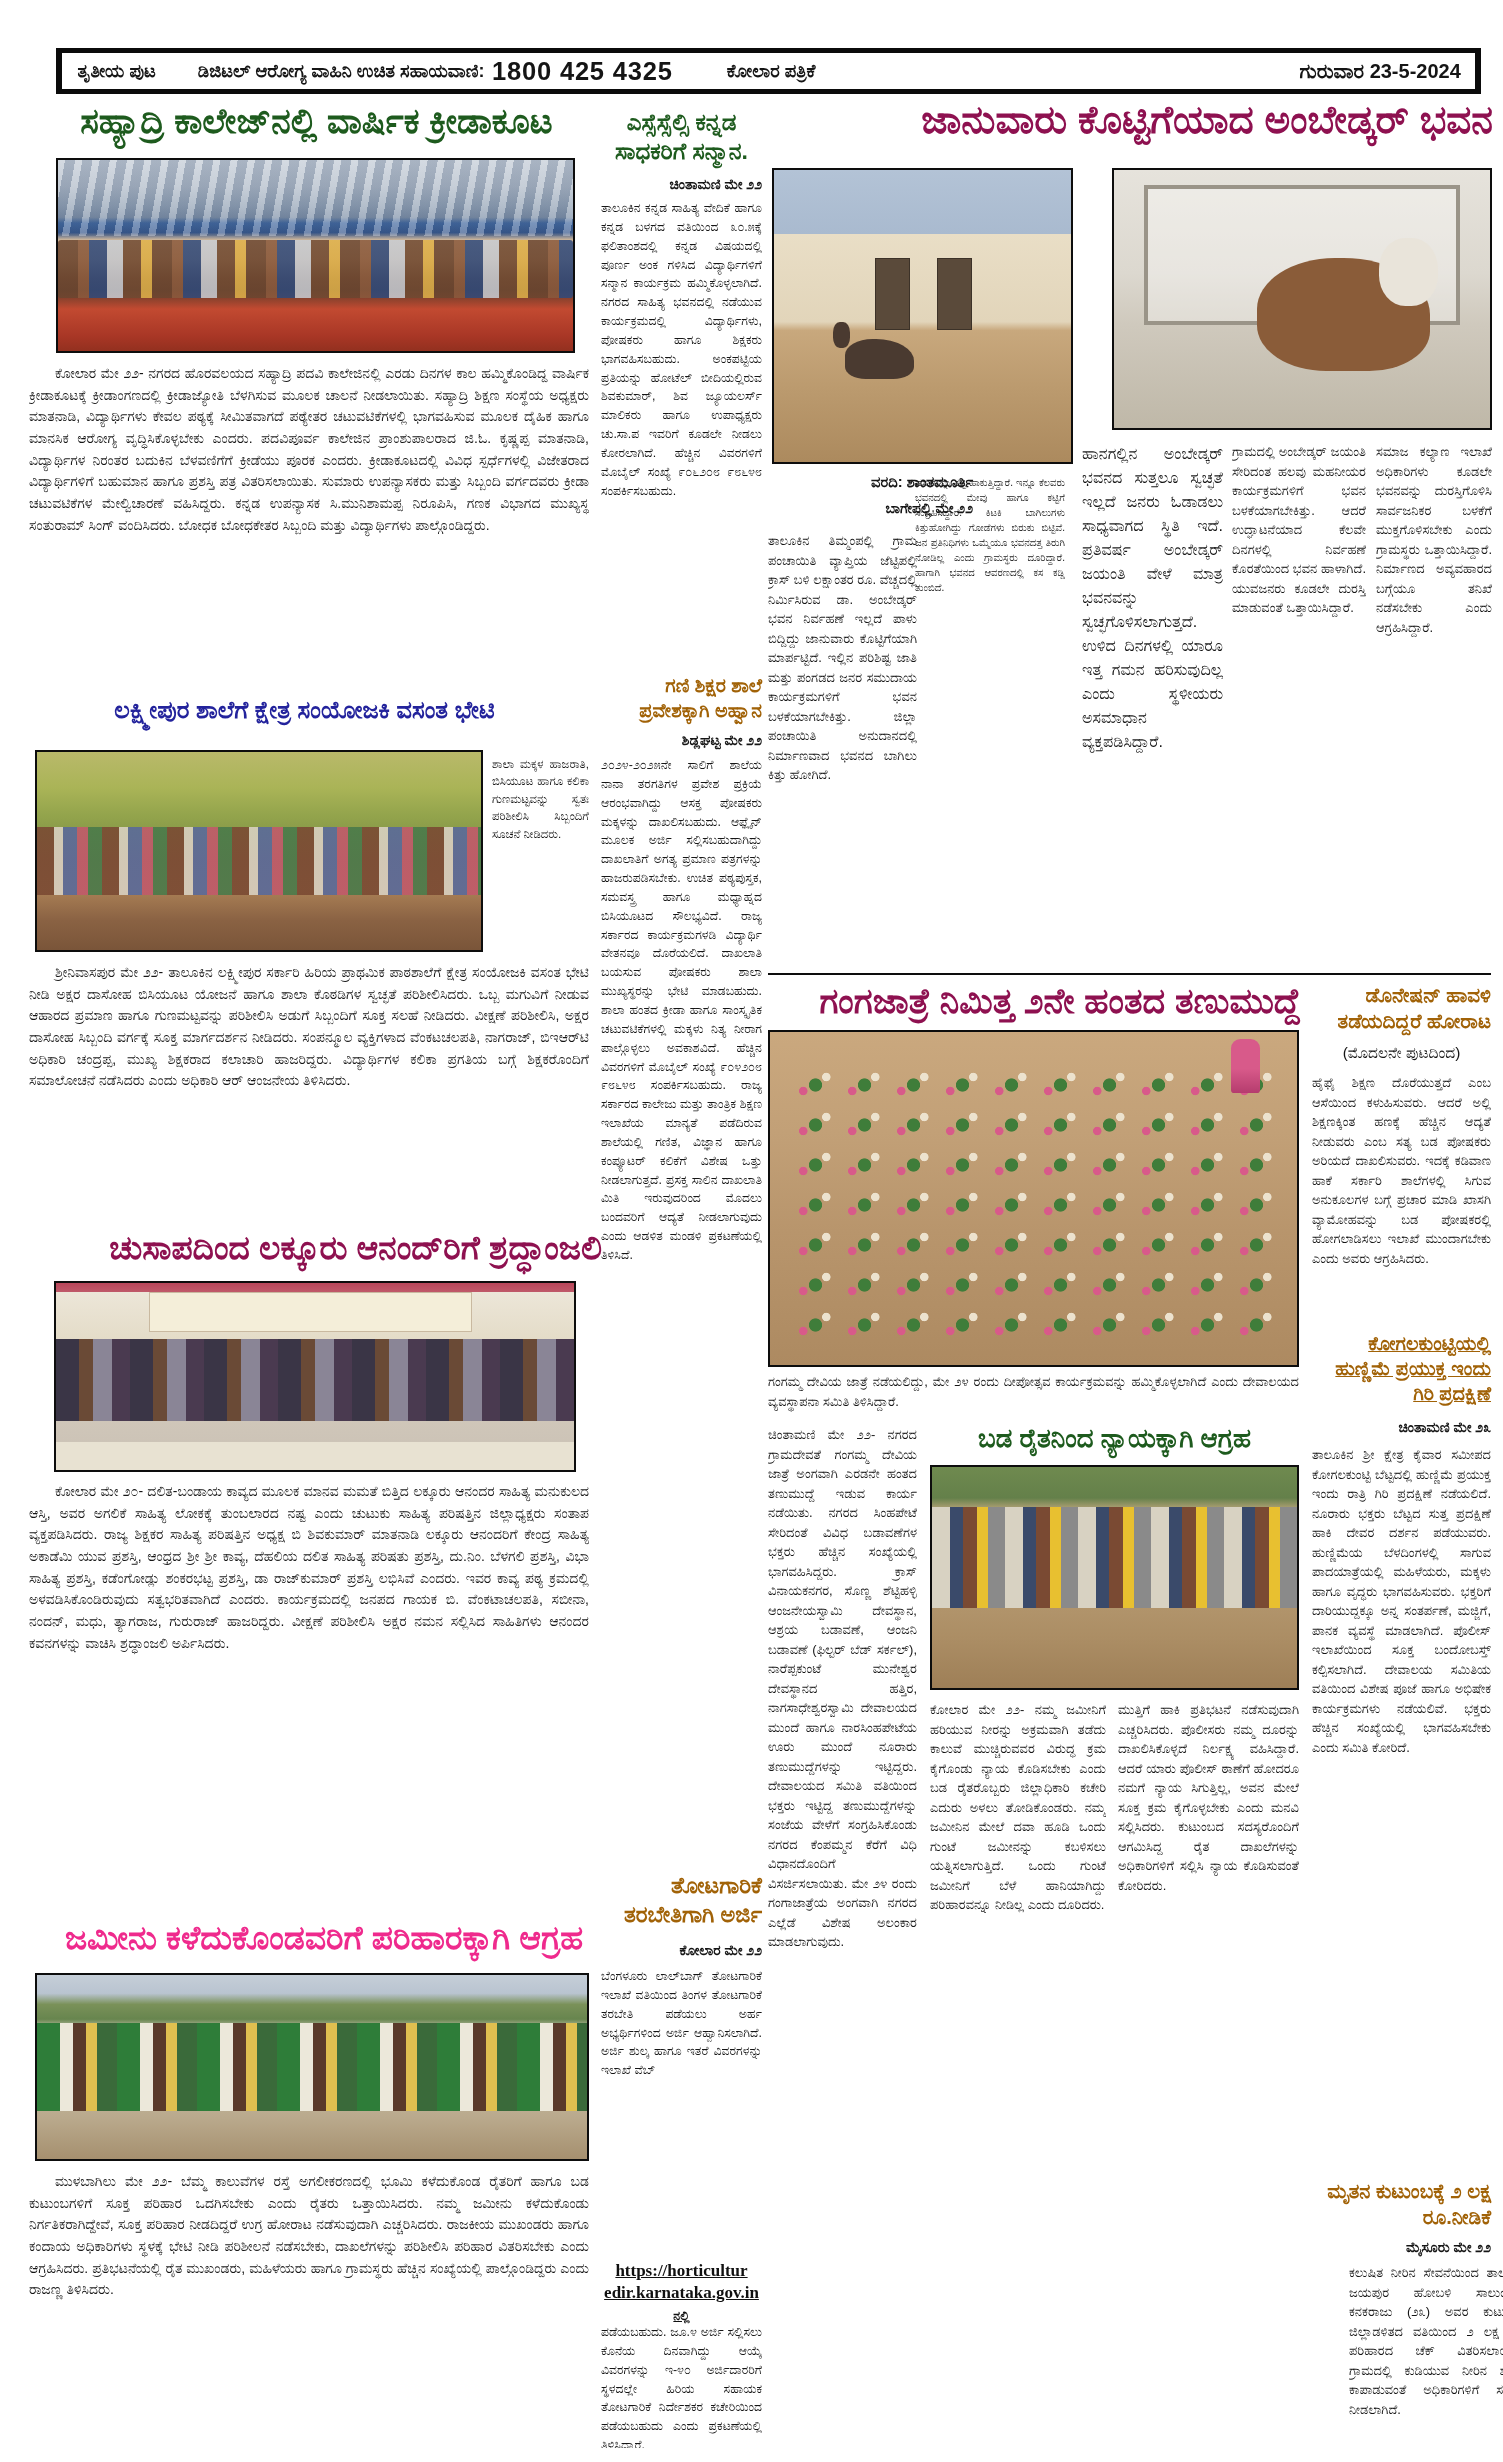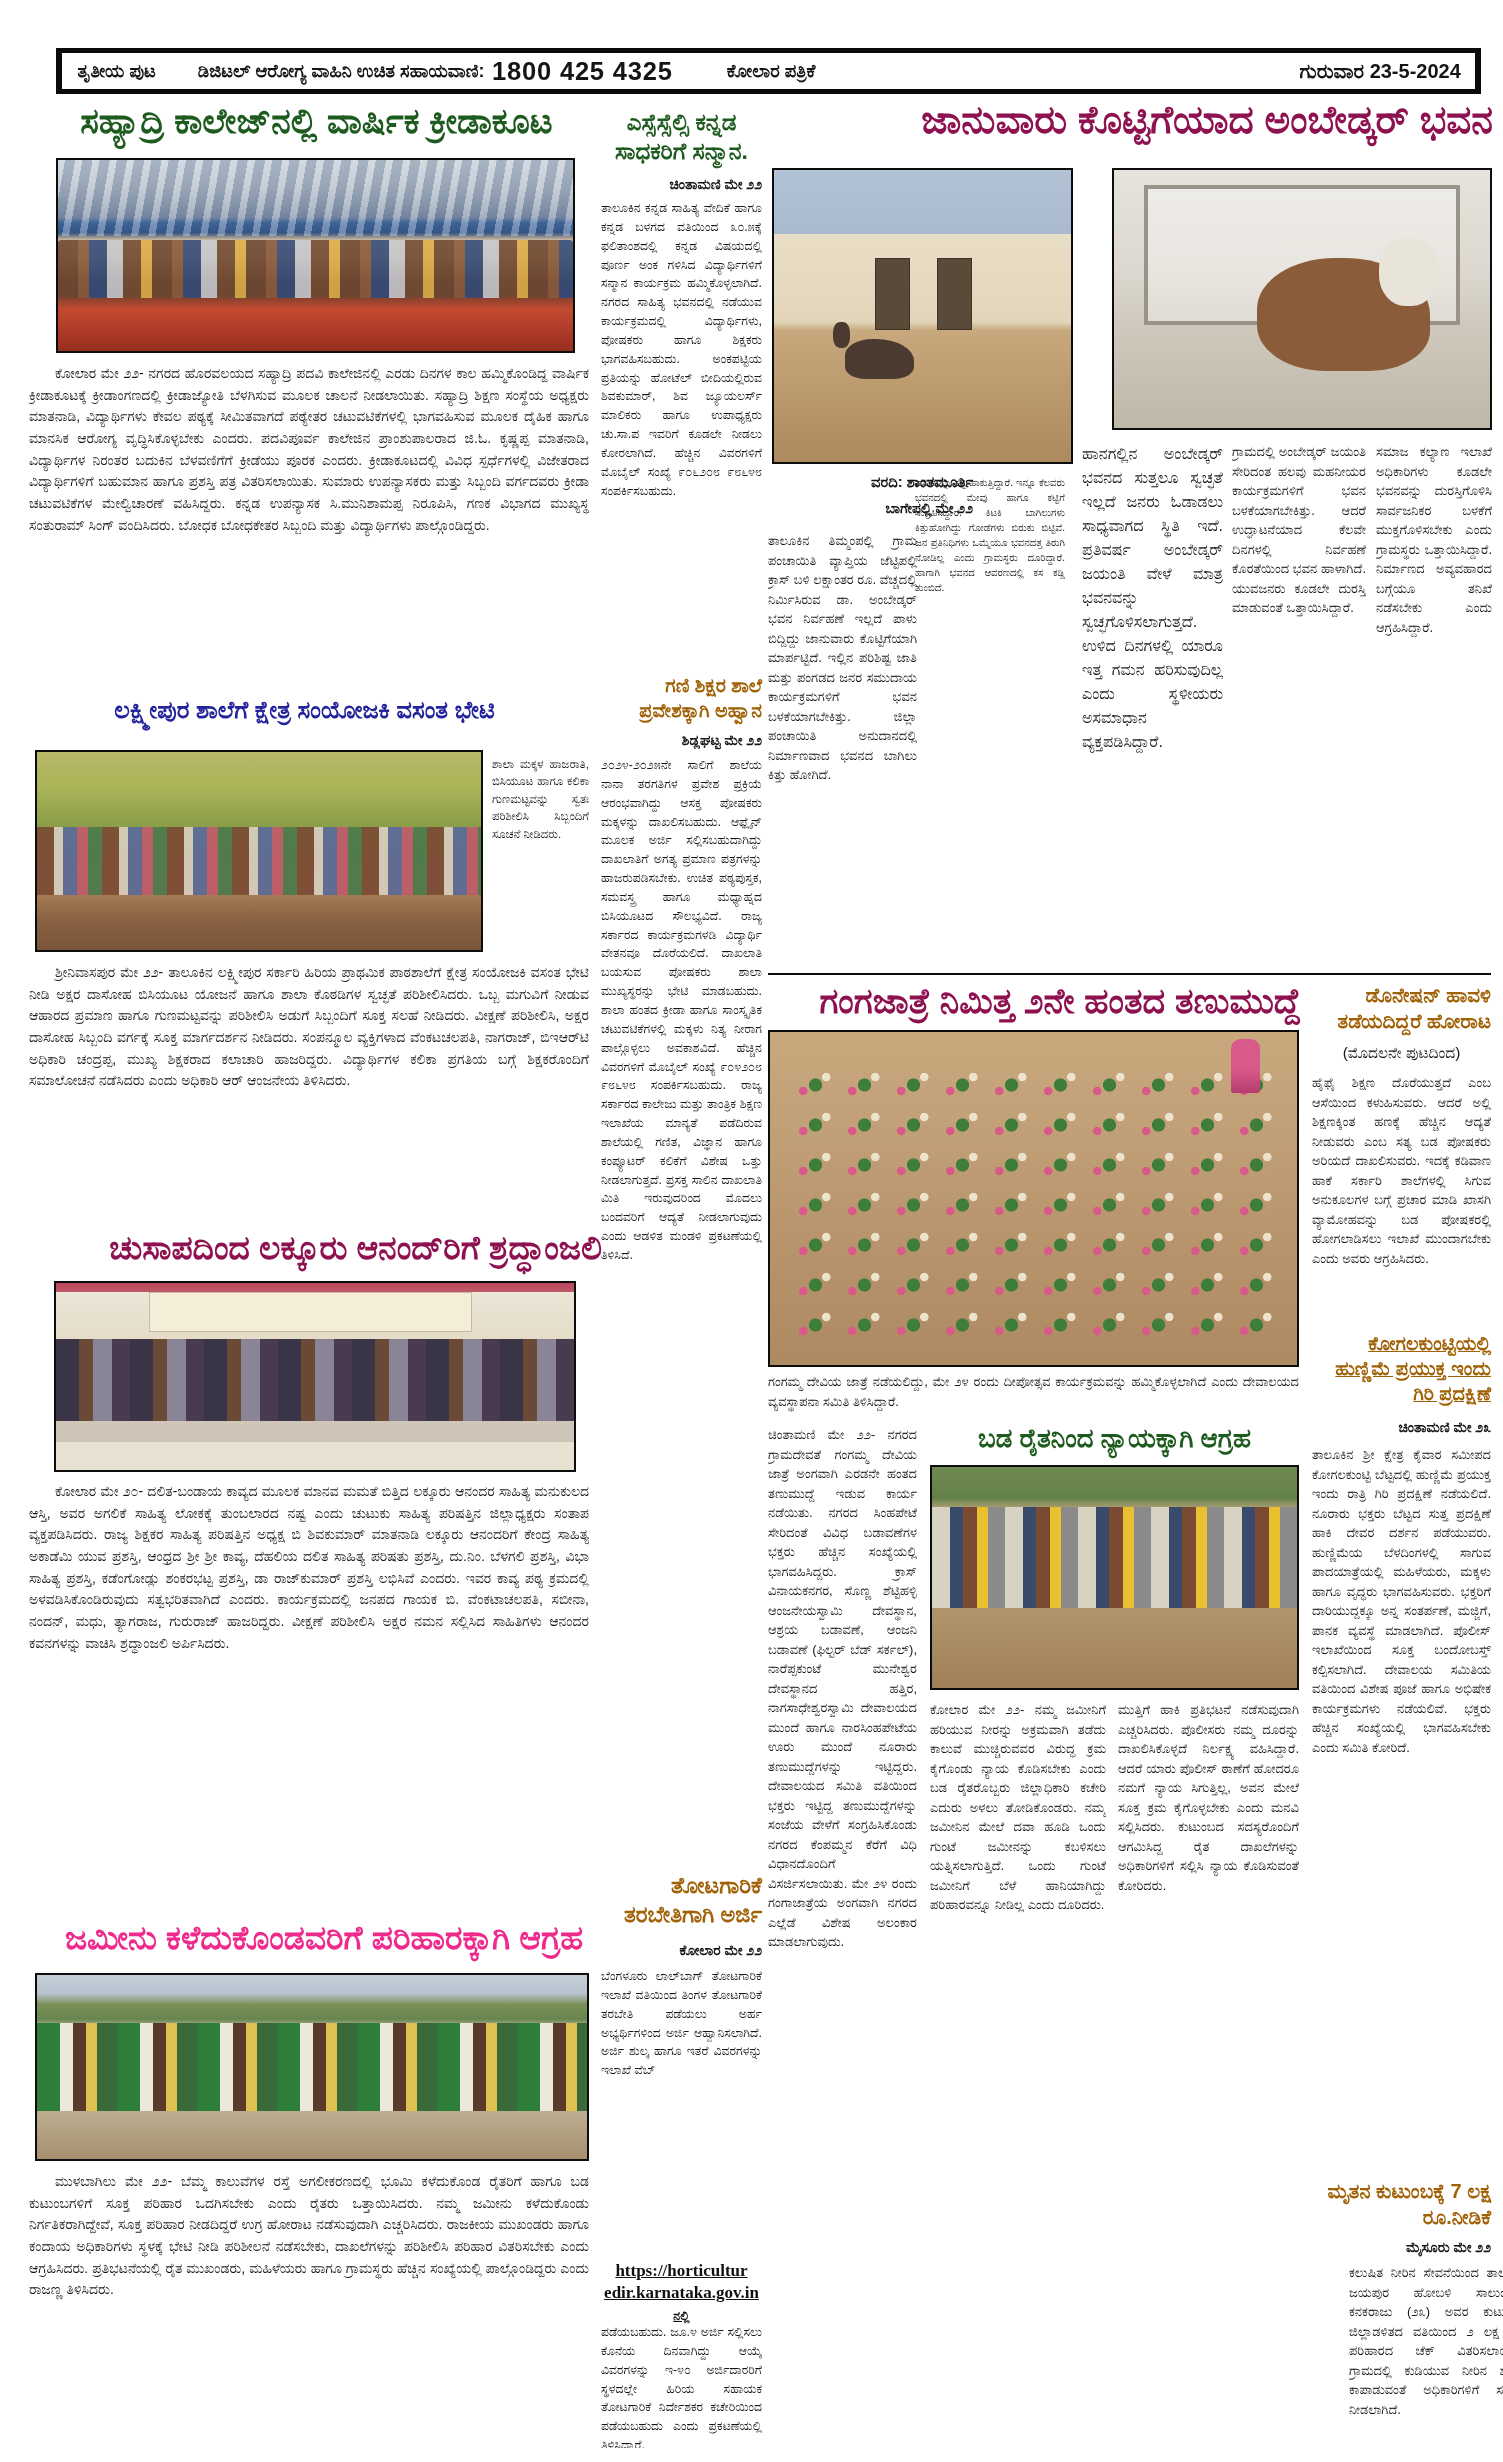--- a/index.html
+++ b/index.html
@@ -163,18 +163,18 @@
   <div class="abs bt btn0" style="left:1118px;top:1700px;width:181px;height:747px;font-size:13px;line-height:1.5;">ಮುತ್ತಿಗೆ ಹಾಕಿ ಪ್ರತಿಭಟನೆ ನಡೆಸುವುದಾಗಿ ಎಚ್ಚರಿಸಿದರು. ಪೊಲೀಸರು ನಮ್ಮ ದೂರನ್ನು ದಾಖಲಿಸಿಕೊಳ್ಳದೆ ನಿರ್ಲಕ್ಷ್ಯ ವಹಿಸಿದ್ದಾರೆ. ಆದರೆ ಯಾರು ಪೊಲೀಸ್ ಠಾಣೆಗೆ ಹೋದರೂ ನಮಗೆ ನ್ಯಾಯ ಸಿಗುತ್ತಿಲ್ಲ, ಅವನ ಮೇಲೆ ಸೂಕ್ತ ಕ್ರಮ ಕೈಗೊಳ್ಳಬೇಕು ಎಂದು ಮನವಿ ಸಲ್ಲಿಸಿದರು. ಕುಟುಂಬದ ಸದಸ್ಯರೊಂದಿಗೆ ಆಗಮಿಸಿದ್ದ ರೈತ ದಾಖಲೆಗಳನ್ನು ಅಧಿಕಾರಿಗಳಿಗೆ ಸಲ್ಲಿಸಿ ನ್ಯಾಯ ಕೊಡಿಸುವಂತೆ ಕೋರಿದರು.</div>
 
   <div class="abs sub-black" style="left:1312px;top:982px;width:179px;font-size:20px;">ಡೊನೇಷನ್ ಹಾವಳಿ ತಡೆಯದಿದ್ದರೆ ಹೋರಾಟ</div>
   <div class="abs" style="left:1312px;top:1044px;width:179px;text-align:center;font-size:15.4px;">(ಮೊದಲನೇ ಪುಟದಿಂದ)</div>
   <div class="abs bt btn0" style="left:1312px;top:1073px;width:179px;height:252px;font-size:13px;line-height:1.5;">ಹೈಫೈ ಶಿಕ್ಷಣ ದೊರೆಯುತ್ತದೆ ಎಂಬ ಆಸೆಯಿಂದ ಕಳುಹಿಸುವರು. ಆದರೆ ಅಲ್ಲಿ ಶಿಕ್ಷಣಕ್ಕಿಂತ ಹಣಕ್ಕೆ ಹೆಚ್ಚಿನ ಆದ್ಯತೆ ನೀಡುವರು ಎಂಬ ಸತ್ಯ ಬಡ ಪೋಷಕರು ಅರಿಯದೆ ದಾಖಲಿಸುವರು. ಇದಕ್ಕೆ ಕಡಿವಾಣ ಹಾಕೆ ಸರ್ಕಾರಿ ಶಾಲೆಗಳಲ್ಲಿ ಸಿಗುವ ಅನುಕೂಲಗಳ ಬಗ್ಗೆ ಪ್ರಚಾರ ಮಾಡಿ ಖಾಸಗಿ ವ್ಯಾಮೋಹವನ್ನು ಬಡ ಪೋಷಕರಲ್ಲಿ ಹೋಗಲಾಡಿಸಲು ಇಲಾಖೆ ಮುಂದಾಗಬೇಕು ಎಂದು ಅವರು ಆಗ್ರಹಿಸಿದರು.</div>
 
   <div class="abs sub-black" style="left:1312px;top:1331px;width:179px;font-size:19.3px;text-decoration:underline;">ಕೋಗಲಕುಂಟ್ಟಿಯಲ್ಲಿ ಹುಣ್ಣಿಮೆ ಪ್ರಯುಕ್ತ ಇಂದು ಗಿರಿ ಪ್ರದಕ್ಷಿಣೆ</div>
   <div class="abs dateline" style="left:1312px;top:1419px;width:179px;">ಚಿಂತಾಮಣಿ ಮೇ ೨೩</div>
   <div class="abs bt btn0" style="left:1312px;top:1445px;width:179px;height:724px;font-size:13px;line-height:1.5;">ತಾಲೂಕಿನ ಶ್ರೀ ಕ್ಷೇತ್ರ ಕೈವಾರ ಸಮೀಪದ ಕೋಗಲಕುಂಟ್ಟಿ ಬೆಟ್ಟದಲ್ಲಿ ಹುಣ್ಣಿಮೆ ಪ್ರಯುಕ್ತ ಇಂದು ರಾತ್ರಿ ಗಿರಿ ಪ್ರದಕ್ಷಿಣೆ ನಡೆಯಲಿದೆ. ನೂರಾರು ಭಕ್ತರು ಬೆಟ್ಟದ ಸುತ್ತ ಪ್ರದಕ್ಷಿಣೆ ಹಾಕಿ ದೇವರ ದರ್ಶನ ಪಡೆಯುವರು. ಹುಣ್ಣಿಮೆಯ ಬೆಳದಿಂಗಳಲ್ಲಿ ಸಾಗುವ ಪಾದಯಾತ್ರೆಯಲ್ಲಿ ಮಹಿಳೆಯರು, ಮಕ್ಕಳು ಹಾಗೂ ವೃದ್ಧರು ಭಾಗವಹಿಸುವರು. ಭಕ್ತರಿಗೆ ದಾರಿಯುದ್ದಕ್ಕೂ ಅನ್ನ ಸಂತರ್ಪಣೆ, ಮಜ್ಜಿಗೆ, ಪಾನಕ ವ್ಯವಸ್ಥೆ ಮಾಡಲಾಗಿದೆ. ಪೊಲೀಸ್ ಇಲಾಖೆಯಿಂದ ಸೂಕ್ತ ಬಂದೋಬಸ್ತ್ ಕಲ್ಪಿಸಲಾಗಿದೆ. ದೇವಾಲಯ ಸಮಿತಿಯ ವತಿಯಿಂದ ವಿಶೇಷ ಪೂಜೆ ಹಾಗೂ ಅಭಿಷೇಕ ಕಾರ್ಯಕ್ರಮಗಳು ನಡೆಯಲಿವೆ. ಭಕ್ತರು ಹೆಚ್ಚಿನ ಸಂಖ್ಯೆಯಲ್ಲಿ ಭಾಗವಹಿಸಬೇಕು ಎಂದು ಸಮಿತಿ ಕೋರಿದೆ.</div>
 
-  <div class="abs sub-black" style="left:1312px;top:2178px;width:179px;font-size:20px;">ಮೃತನ ಕುಟುಂಬಕ್ಕೆ 7 ಲಕ್ಷ ರೂ.ನೀಡಿಕೆ</div>
+  <div class="abs sub-black" style="left:1312px;top:2178px;width:179px;font-size:20px;">ಮೃತನ ಕುಟುಂಬಕ್ಕೆ ೨ ಲಕ್ಷ ರೂ.ನೀಡಿಕೆ</div>
   <div class="abs dateline" style="left:1312px;top:2239px;width:179px;">ಮೈಸೂರು ಮೇ ೨೨</div>
   <div class="abs bt btn0" style="left:1312px;top:2263px;width:179px;height:185px;font-size:13px;line-height:1.5;margin-left:37px;">ಕಲುಷಿತ ನೀರಿನ ಸೇವನೆಯಿಂದ ತಾಲೂಕಿನ ಜಯಪುರ ಹೋಬಳಿ ಸಾಲುಂಡಿಯ ಕನಕರಾಜು (೨೩) ಅವರ ಕುಟುಂಬಕ್ಕೆ ಜಿಲ್ಲಾಡಳಿತದ ವತಿಯಿಂದ ೨ ಲಕ್ಷ ರೂ. ಪರಿಹಾರದ ಚೆಕ್ ವಿತರಿಸಲಾಯಿತು. ಗ್ರಾಮದಲ್ಲಿ ಕುಡಿಯುವ ನೀರಿನ ಶುದ್ಧತೆ ಕಾಪಾಡುವಂತೆ ಅಧಿಕಾರಿಗಳಿಗೆ ಸೂಚನೆ ನೀಡಲಾಗಿದೆ.</div>
 
 </div>
 
 
 </body></html>

